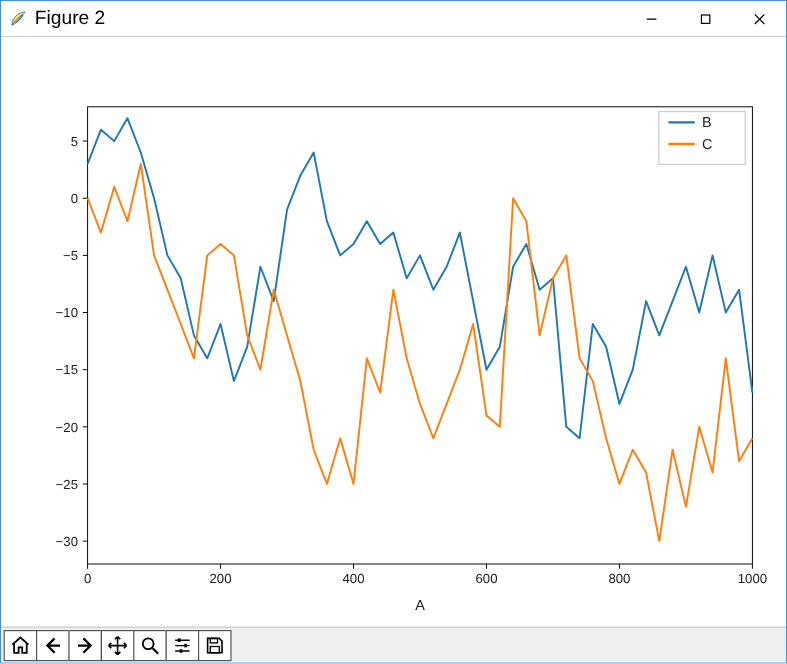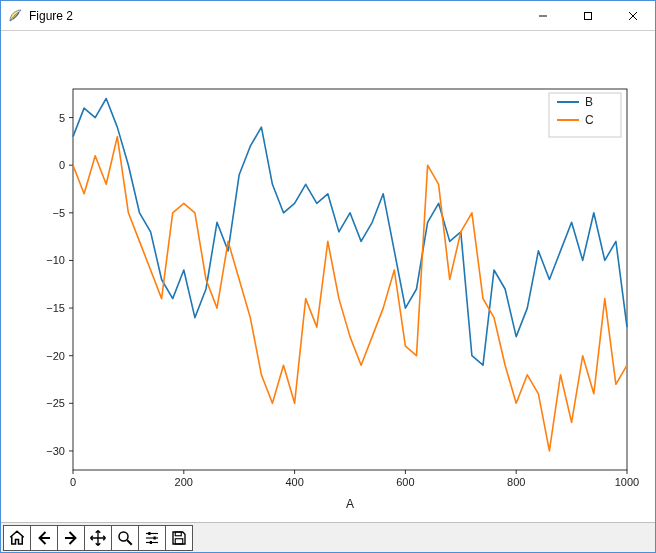--- a/index.html
+++ b/index.html
@@ -27,21 +27,21 @@
     align-items: center;
     border-bottom: 1px solid #d0d0d0;
     padding: 0 0 0 6px;
   }
   .titlebar .feather {
     width: 16px; height: 16px; margin-right: 6px;
   }
   .titlebar .title {
     flex: 1;
     color: #000;
-    font-size: 12px;
+    font-size: 16px;
   }
   .winbtn {
     width: 45px; height: 30px;
     display: flex; align-items: center; justify-content: center;
     border: none; background: transparent;
   }
   .winbtn svg { width: 10px; height: 10px; }
 
   .content {
     flex: 1;

